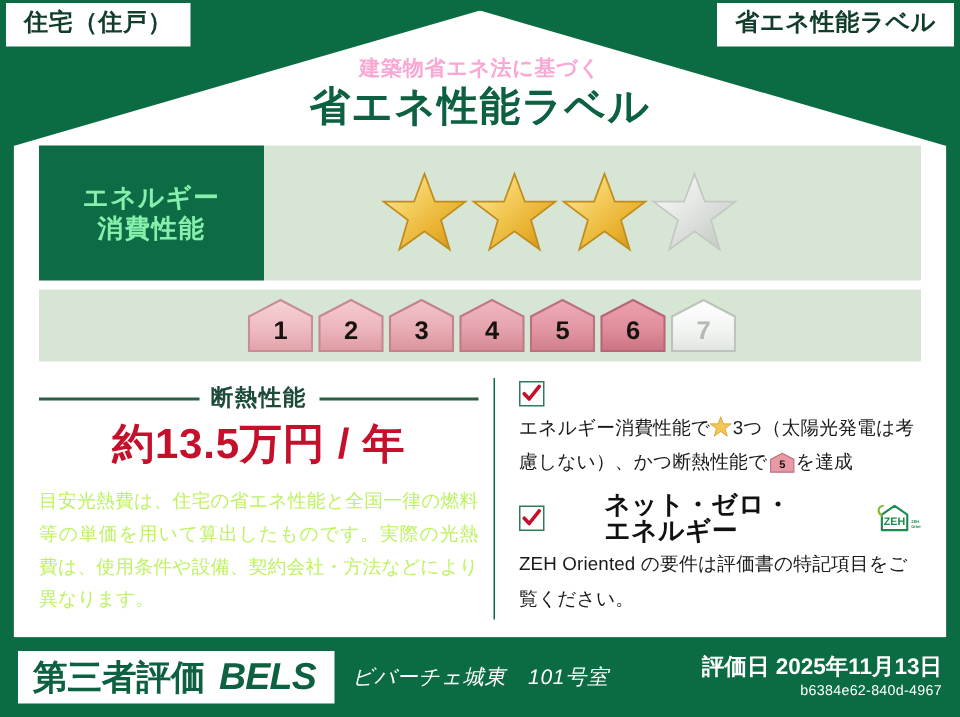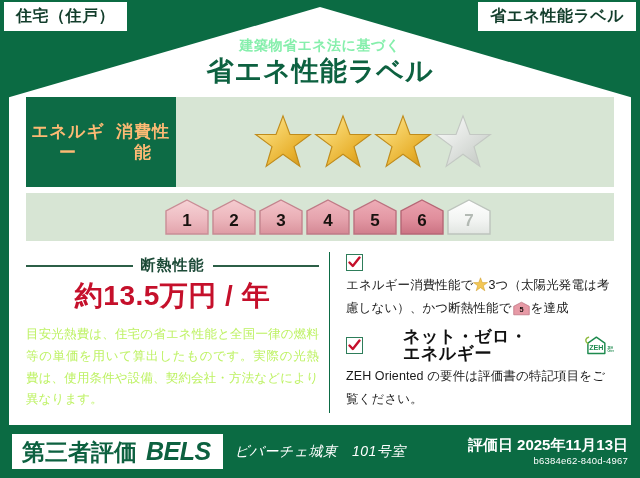--- a/index.html
+++ b/index.html
@@ -52,21 +52,21 @@
   
   .header-block {
     position: absolute;
     left: 0;
     top: 38px;
     width: 640px;
     text-align: center;
     z-index: 20;
   }
   .header-sub {
-    color: #86efac;
+    color: #f9a8d4;
     font-size: 14px;
     font-weight: bold;
     letter-spacing: 0.5px;
     line-height: 1;
     margin-bottom: 6px;
   }
   .header-title {
     color: #0d6140;
     font-size: 27px;
     font-weight: bold;
@@ -85,26 +85,26 @@
   }
 
   
   .perf-row {
     display: flex;
     align-items: stretch;
     width: 100%;
   }
   .perf-label {
     background: #0d6b45;
-    color: #fdba74;
+    color: #86efac;
     font-weight: bold;
     font-size: 17px;
     letter-spacing: 1px;
     display: flex;
-    flex-direction: row;
+    flex-direction: column;
     align-items: center;
     justify-content: center;
     box-sizing: border-box;
     line-height: 1.25;
     flex: 0 0 150px;
     text-align: center;
   }
   .perf-value {
     background: #d7e5d4;
     flex: 1 1 auto;

